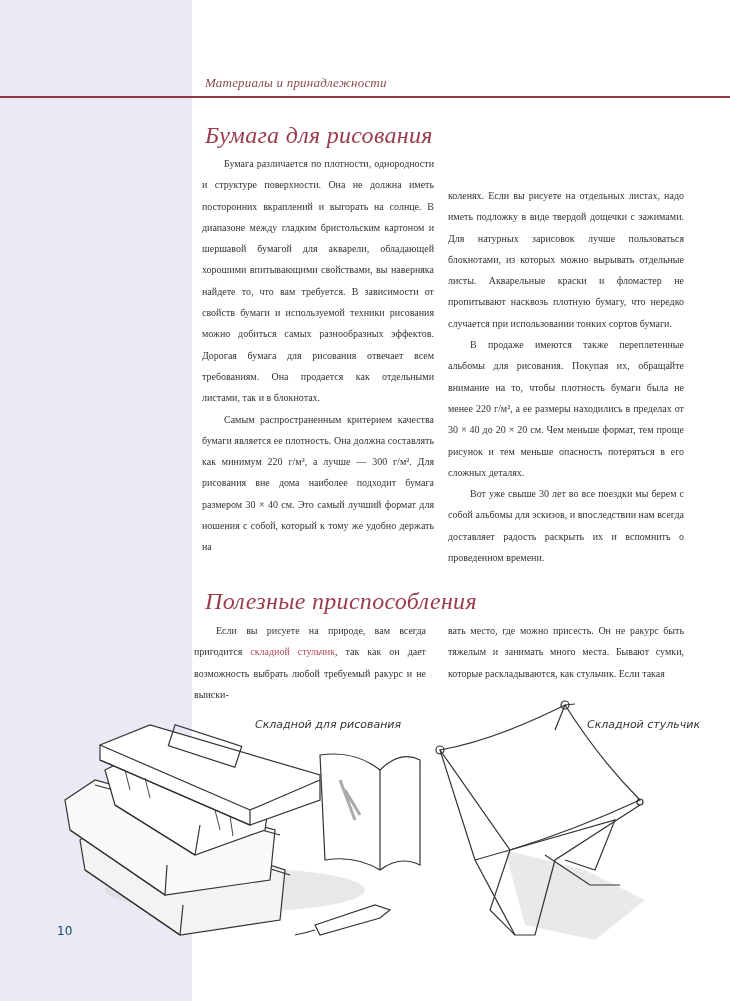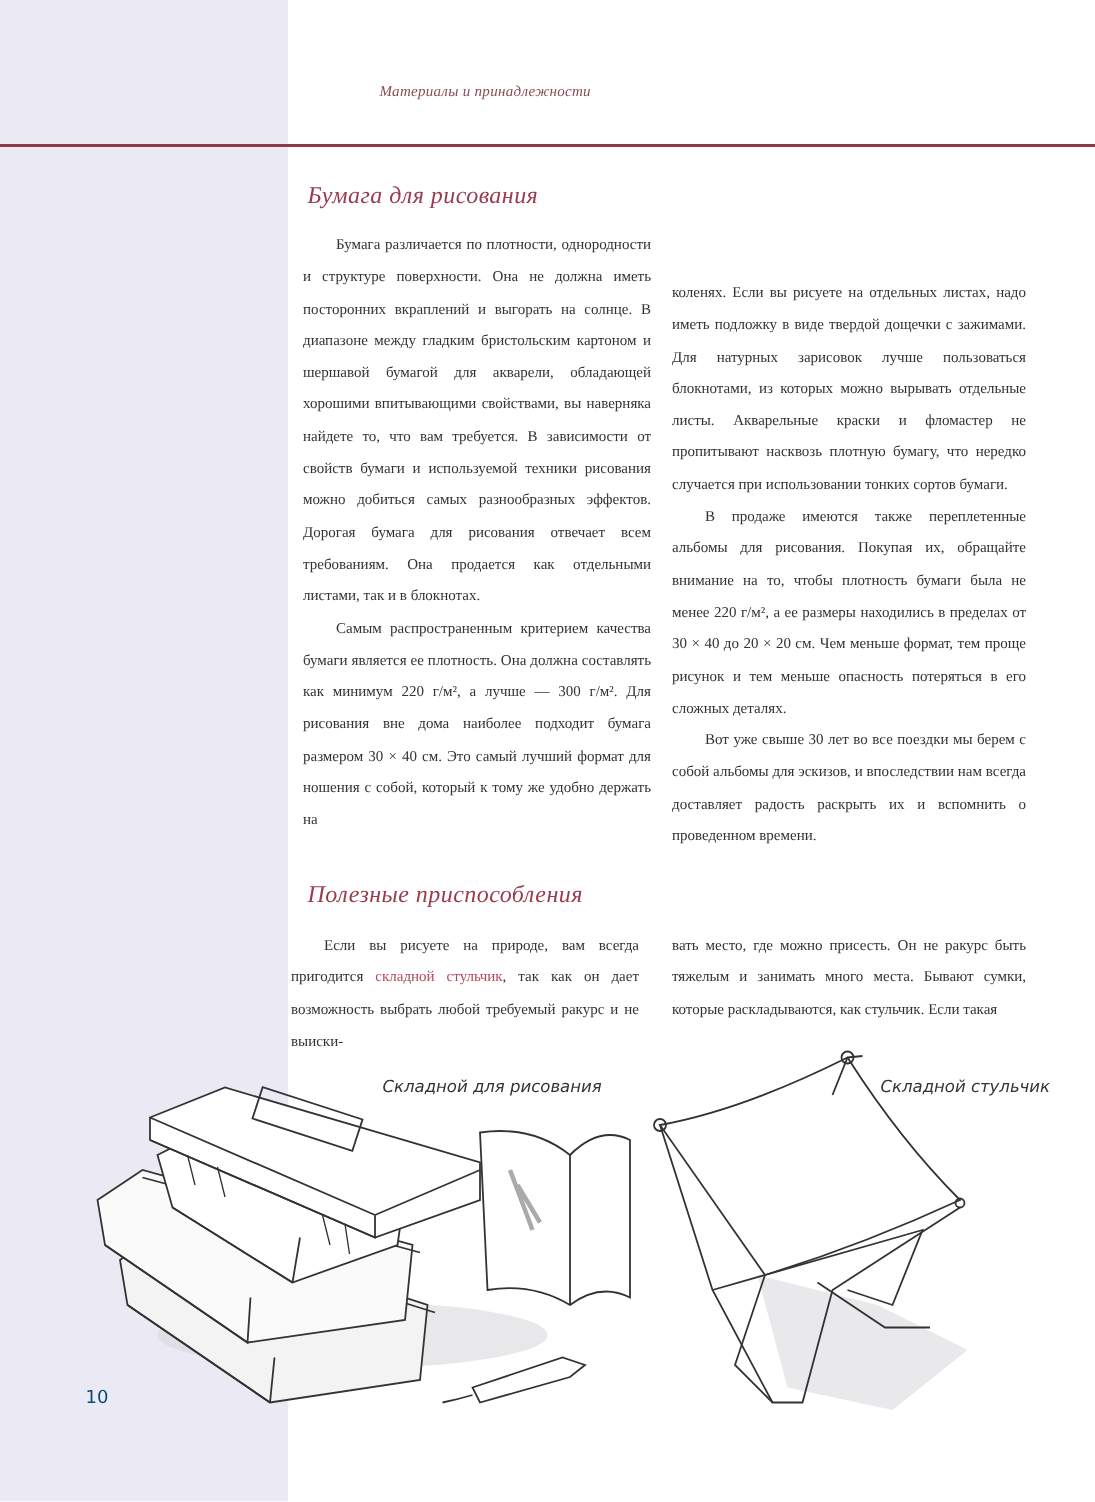--- a/index.html
+++ b/index.html
@@ -7,31 +7,31 @@
     width: 730px; height: 1001px; position: relative; overflow: hidden;
     background: #ffffff;
     font-family: "Liberation Serif", "DejaVu Serif", serif;
     color: #2b2b2b;
   }
   .left-panel {
     position: absolute; left: 0; top: 0; width: 192px; height: 1001px;
     background: #ebe9f4;
   }
   .running-head {
-    position: absolute; left: 205px; top: 56px;
+    position: absolute; left: 205px; top: 75px;
     font-family: "Liberation Serif", serif; font-style: italic;
-    font-size: 10px; color: #8a4a55; letter-spacing: 0.2px; margin-left: 48px;
+    font-size: 13px; color: #8a4a55; letter-spacing: 0.2px;
   }
   .head-rule {
     position: absolute; left: 0; top: 96px; width: 730px; height: 2px;
     background: #8c3b45;
   }
   .section-title {
     position: absolute; font-family: "Liberation Serif", serif; font-style: italic;
-    font-size: 16px; color: #9a3b4f; letter-spacing: 0.3px;
+    font-size: 24px; color: #9a3b4f; letter-spacing: 0.3px;
   }
   .col {
     position: absolute; font-size: 10px; line-height: 21.3px;
     text-align: justify; color: #333;
   }
   .col p { margin: 0; text-indent: 22px; }
   .col p.cont { text-indent: 0; }
   .hl { color: #b04a5c; }
   .caption {
     position: absolute; font-family: "DejaVu Sans", sans-serif; font-style: italic;

